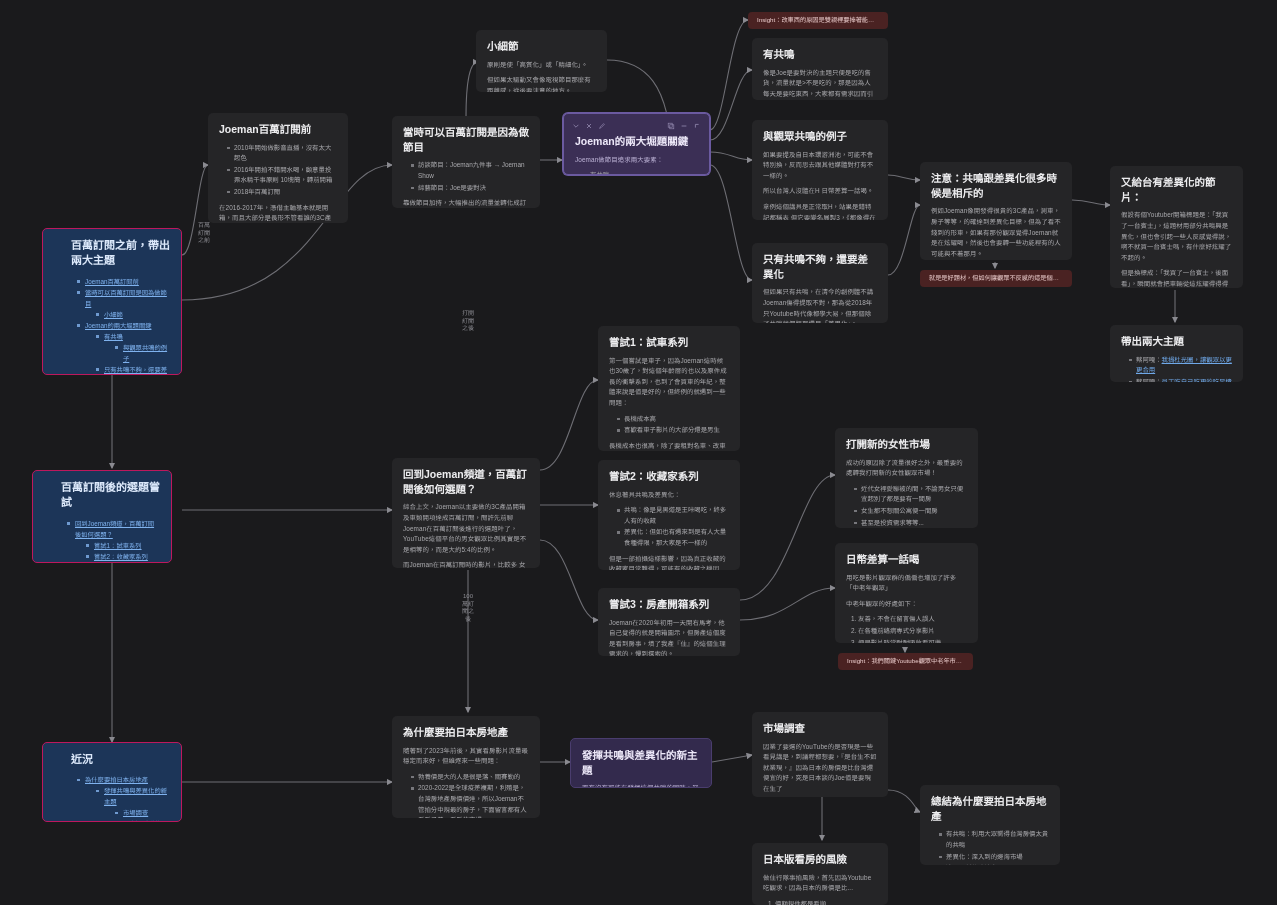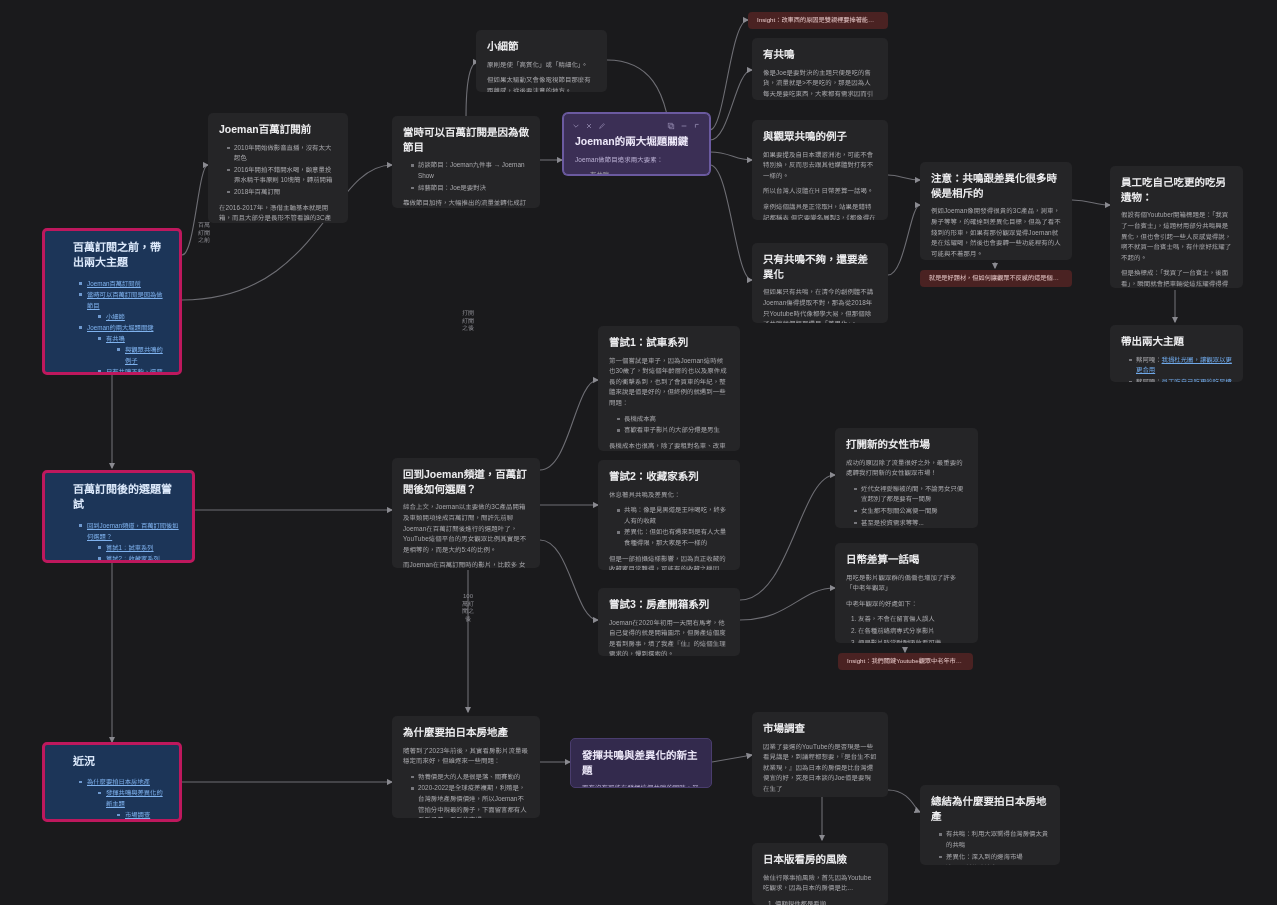--- a/index.html
+++ b/index.html
@@ -30,21 +30,21 @@
     padding: 9px 11px 10px 11px;
     overflow: hidden;
   }
   .node.dark {
     background: #252527;
     color: #d4d4d6;
   }
   .node.blue {
     background: #1c3558;
     color: #cfe0f5;
-    border: 3px solid #be185d;
+    border: 1px solid #be185d;
     padding-left: 28px;
   }
   .node.purple {
     background: #332a4d;
     color: #ded7ef;
     border: 1px solid #4a3d6e;
   }
   .node.purple-sel {
     background: #3b2f55;
     color: #e6e0f3;
@@ -362,36 +362,36 @@
   <div class="node dark" style="left:920px; top:162px; width:152px; height:98px;">
     <div class="node-title">注意：共鳴跟差異化很多時候是相斥的</div>
     <p class="para">例如Joeman像開發得很貴的3C產品，測車，房子等等，的確達到差異化目標，但為了看不錢到的形車，如果有那份觀眾覺得Joeman就是在炫耀喝，然後也會要轉一些功能裡有的人可能與不着那月。</p>
   </div>
 
   <div class="node insight" style="left:920px; top:270px; width:152px; height:17px; justify-content:center;">
     <span class="insight-text">就是是好題材，但如何讓觀眾不反感的這是個誤題</span>
   </div>
 
   <div class="node dark" style="left:1110px; top:166px; width:133px; height:122px;">
-    <div class="node-title">員工吃自己吃更的吃另遺物：</div>
+    <div class="node-title">又給台有差異化的節片：</div>
     <p class="para">假設有個Youtuber開箱標題是：「我買了一台賓士」，這題材用部分共鳴興是異化，但也會引起一些人反感覺得說，啊不就買一台賓士嗎，有什麼好炫耀了不起的。</p>
     <p class="para">但是換標成：「我買了一台賓士，後面看」，瞬間就會把車輛從這炫耀得得得無聊看，這類型Joeman稱為「花式炫富」。</p>
 
   </div>
 
   <div class="node dark" style="left:1110px; top:325px; width:133px; height:57px;">
     <div class="node-title">帶出兩大主題</div>
     <ul class="bl">
       <li><span>蔡阿嘎：</span><span class="link">我捐杜光圈，讓觀眾以更更合用</span></li>
       <li><span>蔡阿嘎：</span><span class="link">員工吃自己吃更的吃另遺物</span></li>
     </ul>
 
   </div>
 
-  <div class="node blue outline" style="left:42px; top:470px; width:153px; height:93px;">
+  <div class="node blue outline" style="left:32px; top:470px; width:140px; height:93px;">
     <div class="node-title">百萬訂閱後的選題嘗試</div>
     <ul>
       <li><span class="link">回到Joeman頻道，百萬訂閱後如何選題？</span>
         <ul>
           <li><span class="link">嘗試1：試車系列</span></li>
           <li><span class="link">嘗試2：收藏家系列</span></li>
           <li><span class="link">嘗試3：房產開箱系列</span>
             <ul>
               <li><span class="link">打開新的女性市場</span></li>
 

